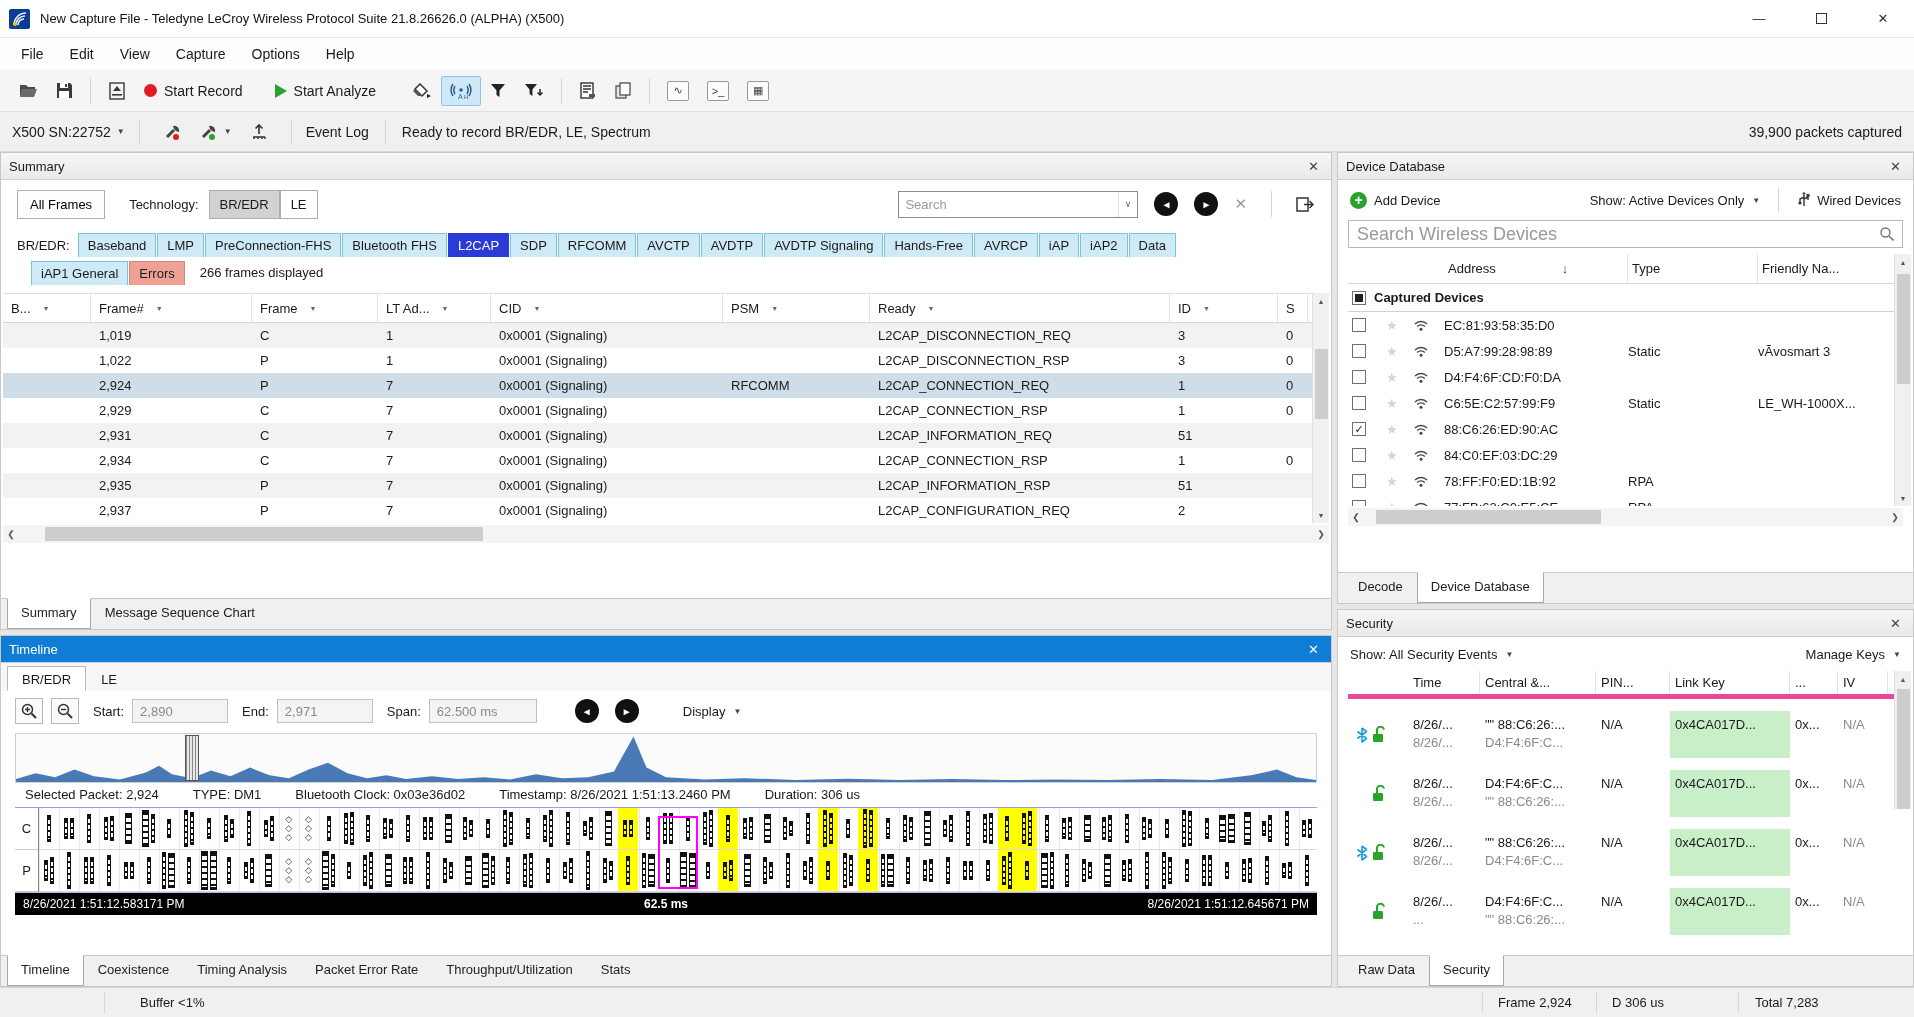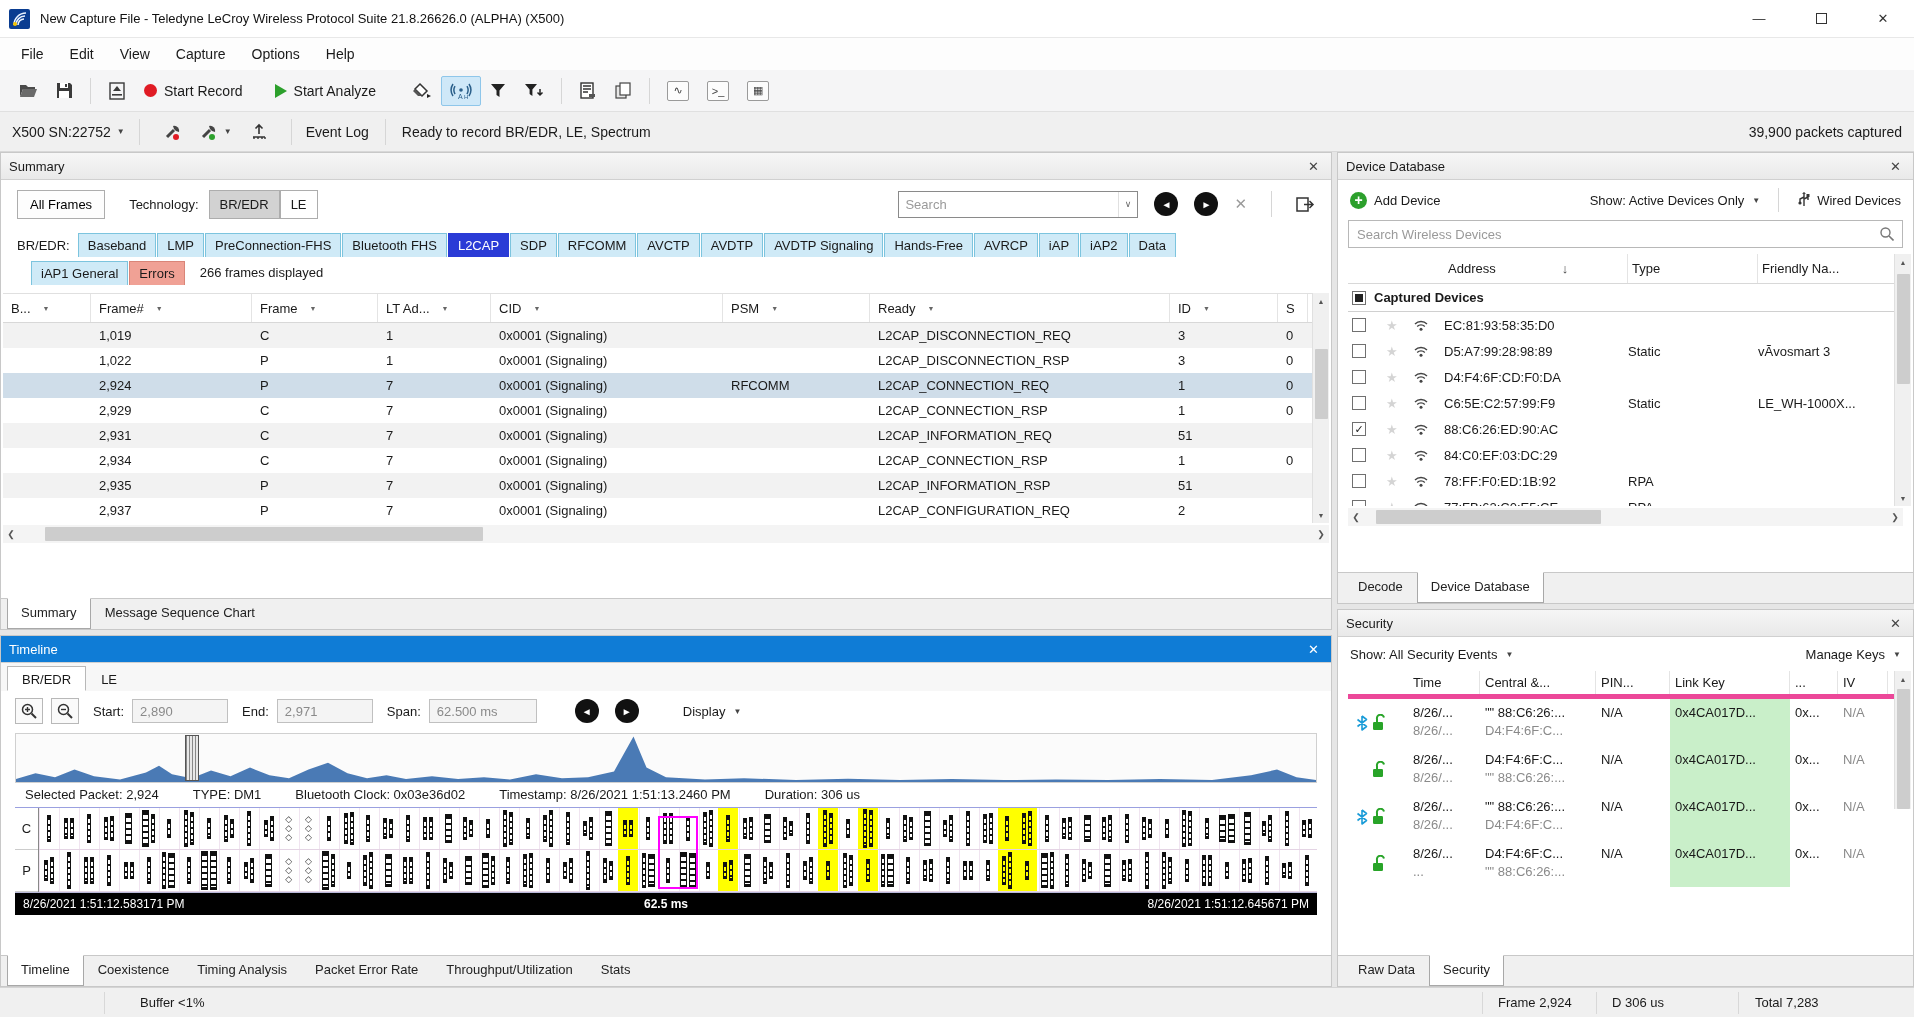--- a/index.html
+++ b/index.html
@@ -114,39 +114,39 @@
   .tl-blackbar { height:22px; background:#000; color:#fff; margin:0 14px; display:flex; align-items:center; justify-content:space-between; padding:0 8px; font-size:12px; position:relative; flex:none; }
   .tl-center { position:absolute; left:50%; transform:translateX(-50%); font-weight:bold; }
 
   
   .devdb-panel { height:452px; flex:none; }
   .dd-toolbar { height:40px; display:flex; align-items:center; padding:0 12px; gap:8px; flex:none; }
   .add-plus { width:17px; height:17px; border-radius:50%; background:#2ca02c; color:#fff; display:flex; align-items:center; justify-content:center; font-size:14px; font-weight:bold; }
   .dd-show { margin-left:auto; display:flex; align-items:center; gap:8px; font-size:13px; }
   .dd-sep { width:1px; height:24px; background:#d6d6d6; margin:0 10px; }
   .dd-search { height:28px; margin:0 10px; border:1px solid #b8b8b8; display:flex; align-items:center; padding:0 8px; flex:none; }
-  .dd-search .ph { color:#9a9a9a; flex:1; font-size:13px; }
+  .dd-search .ph { color:#9a9a9a; flex:1; font-size:18px; }
   .dd-grid-wrap { position:relative; margin:6px 2px 0 10px; flex:none; }
   .dd-header { display:flex; height:30px; border-bottom:1px solid #d8d8d8; align-items:center; }
   .dd-h-cell { font-size:13px; display:flex; align-items:center; gap:10px; padding-left:4px; border-right:1px solid #e4e4e4; height:100%; }
   .dd-group { display:flex; align-items:center; height:28px; gap:8px; border-bottom:1px solid #d0d0d0; font-weight:bold; }
   .dd-rows { overflow:hidden; }
   .dd-row { display:flex; align-items:center; height:26px; }
   .cbox { width:14px; height:14px; border:1px solid #707070; background:#fff; display:flex; align-items:center; justify-content:center; font-size:11px; margin-left:4px; }
   .cbox .fill { width:8px; height:8px; background:#222; }
   .star { color:#d4d4d4; font-size:13px; }
   .dd-cell { font-size:13px; white-space:nowrap; overflow:hidden; }
 
   
   .security-panel { margin-top:5px; flex:1; }
   .sec-showrow { height:34px; display:flex; align-items:center; padding:0 12px; font-size:13px; flex:none; }
   .sec-grid-wrap { position:relative; margin:0 2px 0 10px; flex:1; min-height:0; }
   .sec-header { display:flex; height:28px; border-bottom:5px solid #ec4899; align-items:center; }
   .sec-h-cell { font-size:13px; padding-left:5px; border-right:1px solid #e4e4e4; height:100%; display:flex; align-items:center; }
-  .sec-row { display:flex; height:47px; }
+  .sec-row { display:flex; height:47px;margin-top:12px; }
   .sec-cell { font-size:13px; padding:5px 0 0 5px; line-height:18px; white-space:nowrap; overflow:hidden; }
   .sec-sub { color:#8a8a8a; }
   .sec-icons { display:flex; align-items:center; justify-content:flex-start; gap:4px; padding-left:8px; }
   .keycell { background:#c9efc9; }
 
   
   .statusbar { height:30px; background:#f0f0f0; border-top:1px solid #d4d4d4; position:relative; flex:none; font-size:13px; }
   .sb-item { position:absolute; top:7px; }
   .sb-sep { position:absolute; top:4px; width:1px; height:22px; background:#d8d8d8; }
 

